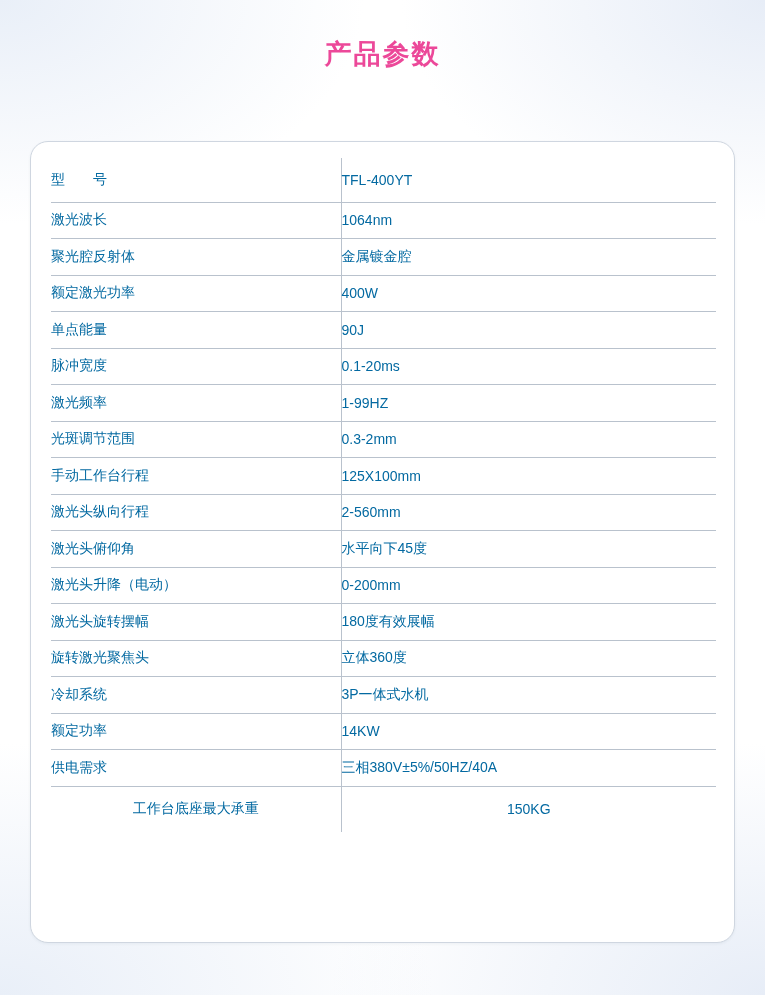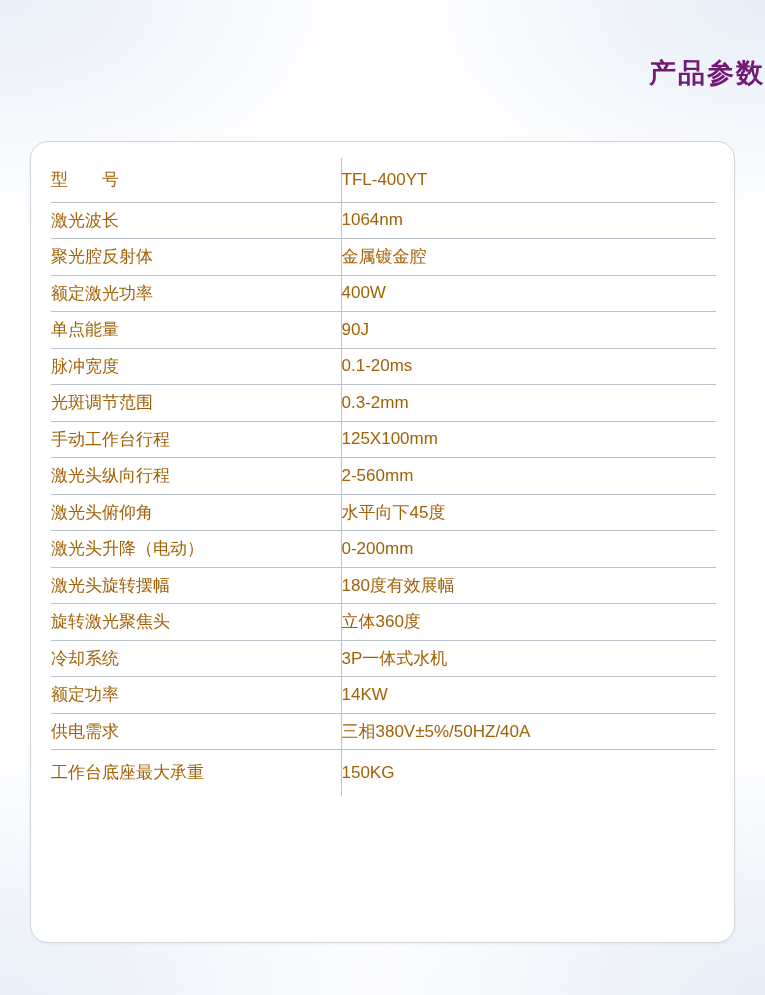--- a/index.html
+++ b/index.html
@@ -28,26 +28,26 @@
     z-index: 0;
   }
   .page {
     position: relative;
     z-index: 1;
     width: 765px;
     height: 995px;
     box-sizing: border-box;
   }
   .page-title {
-    text-align: right;
+    text-align: center;
     font-size: 27px;
     font-weight: bold;
     letter-spacing: 2px;
-    color: #701a75;
-    padding-top: 55px;
+    color: #ec4899;
+    padding-top: 36px;
     margin: 0;
   }
   .table-card {
     position: absolute;
     left: 30px;
     top: 141px;
     width: 705px;
     height: 802px;
     background: #ffffff;
     border: 1px solid #cfd6e0;
@@ -59,22 +59,22 @@
   .spec-table {
     position: absolute;
     left: 20px;
     top: 16px;
     width: 665px;
     border-collapse: collapse;
     table-layout: fixed;
   }
   .spec-table td {
     height: 36.5px;
-    font-size: 17px;
-    color: #a16207;
+    font-size: 14px;
+    color: #0369a1;
     border-bottom: 1px solid #b9c2cd;
     vertical-align: middle;
     padding: 0;
   }
   .spec-table tr:last-child td {
     border-bottom: none;
   }
   .col-label {
     width: 290px;
     padding-left: 34px;
@@ -87,20 +87,21 @@
     margin-left: 30px;
   }
   .label-spaced {
     letter-spacing: 0;
   }
   .first-row td {
     height: 44px;
   }
   .last-row td {
     height: 46px;
+    text-align: center;
   }
 </style>
 </head>
 <body>
 
 <div class="bg-wash"></div>
 
 <div class="page">
 
   <h1 class="page-title">产品参数</h1>
@@ -124,20 +125,24 @@
           <td class="col-label">额定激光功率</td>
           <td class="col-value">400W</td>
         </tr>
         <tr>
           <td class="col-label">单点能量</td>
           <td class="col-value">90J</td>
         </tr>
         <tr>
           <td class="col-label">脉冲宽度</td>
           <td class="col-value">0.1-20ms</td>
+        </tr>
+        <tr>
+          <td class="col-label">激光频率</td>
+          <td class="col-value">1-99HZ</td>
         </tr>
         <tr>
           <td class="col-label">光斑调节范围</td>
           <td class="col-value">0.3-2mm</td>
         </tr>
         <tr>
           <td class="col-label">手动工作台行程</td>
           <td class="col-value">125X100mm</td>
         </tr>
         <tr>

